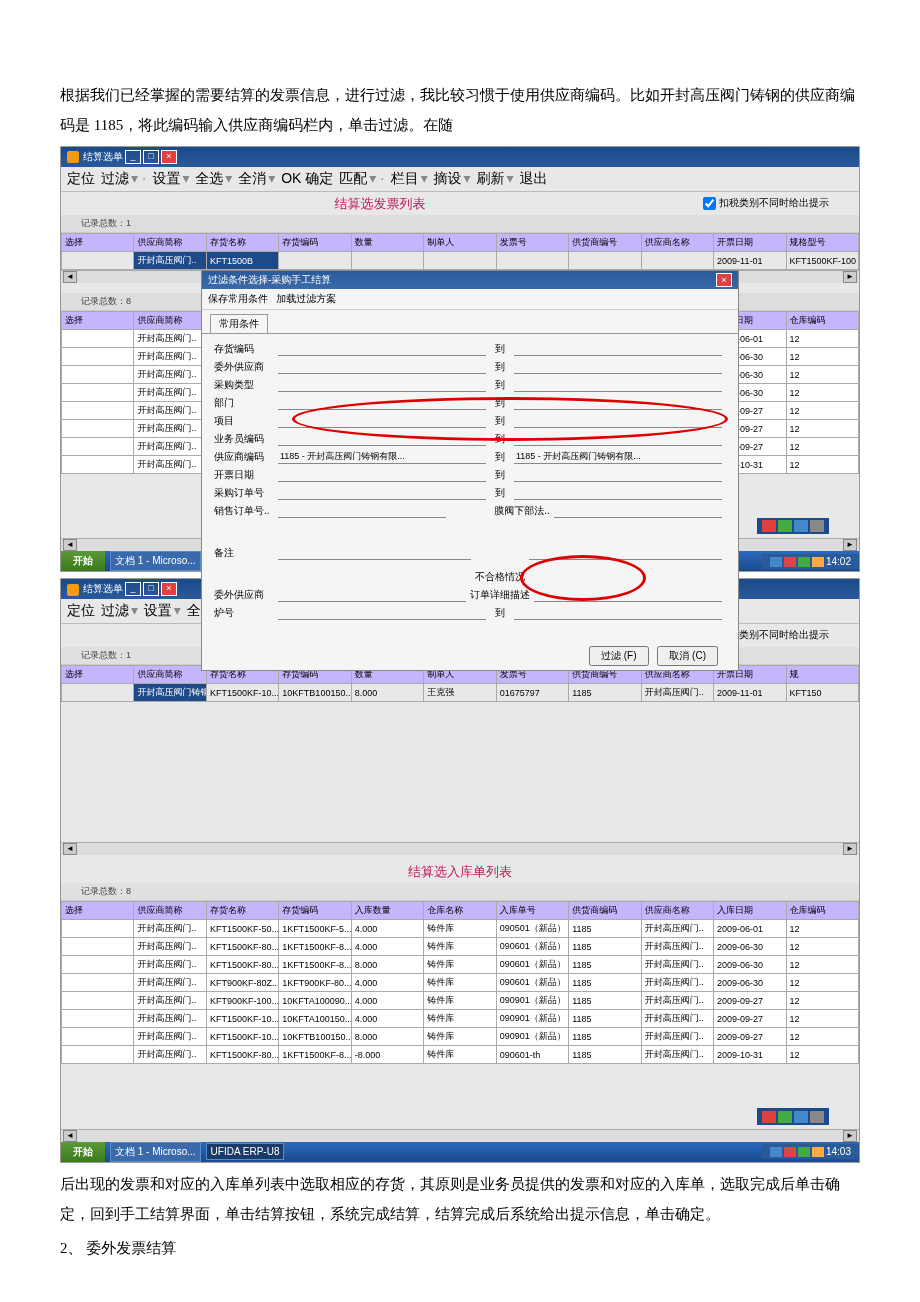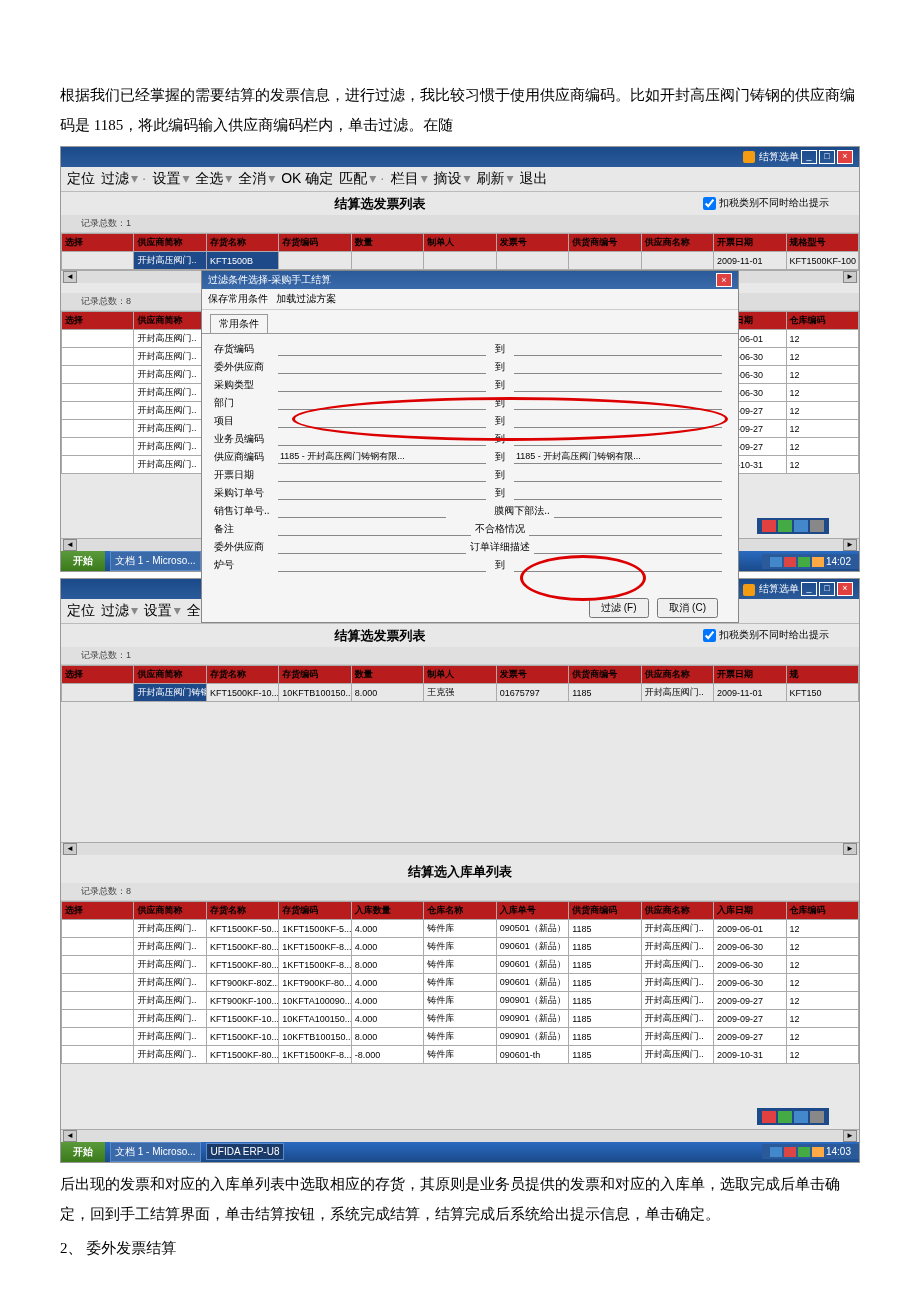--- a/index.html
+++ b/index.html
@@ -1,33 +1,33 @@
 <!DOCTYPE html>
 <html><head>
 <meta charset="utf-8">
 <style>
 body{margin:0;background:#fff;font-family:"SimSun","宋体",serif;font-size:15px;color:#000;width:920px}
 .page{padding:80px 60px 40px}
 .para{line-height:2;margin:0 0 4px}
 .screenshot{margin:6px 0;border:1px solid #999;background:#e8e8e8;font-size:10px;font-family:"SimSun",sans-serif;color:#000}
-.titlebar{background:linear-gradient(#1a4a8a,#2a5a9a);color:#fff;padding:2px 6px;display:flex;justify-content:flex-end;align-items:center;height:16px}
+.titlebar{background:linear-gradient(#1a4a8a,#2a5a9a);color:#fff;padding:2px 6px;display:flex;justify-content:flex-start;align-items:center;height:16px}
 .titlebar .winbtns span{display:inline-block;width:14px;height:12px;margin-left:2px;border:1px solid #fff;text-align:center;line-height:10px;font-size:9px}
 .winbtns .c{background:#e04040}
 .orange-icon{display:inline-block;width:12px;height:12px;background:#f39c12;border-radius:2px;margin-right:4px;vertical-align:middle}
 .toolbar{background:#e8e8e8;padding:3px 6px;border-bottom:1px solid #bbb;font-size:14px}
 .toolbar span{margin-right:2px}
 .sep{color:#888}
 .records{padding:2px 20px;color:#444;font-size:9px;border-bottom:1px solid #ccc;background:#ddd}
 .heading-row{display:flex;align-items:center;padding:2px 0;background:#e8e8e8}
-.heading-row .title{flex:1;text-align:center;font-weight:bold;font-size:13px;color:#000000}
+.heading-row .title{flex:1;text-align:center;font-weight:normal;font-size:13px;color:#be185d}
 .heading-row .chk{font-size:10px;margin-right:30px}
 .chk input{vertical-align:middle;margin-right:3px}
 table{border-collapse:collapse;width:100%;font-size:9px;table-layout:fixed}
 th,td{border:1px solid #aaa;padding:2px 3px;text-align:left;white-space:nowrap;overflow:hidden}
-th{background:#b91c1c;font-weight:bold}
+th{background:#c4b5fd;font-weight:normal}
 td.sel{background:#1e4a8a;color:#fff}
 .scrollbar{height:12px;background:#ddd;border-top:1px solid #aaa;display:flex;justify-content:space-between;padding:0 2px}
 .scrollbar .arrow{width:12px;height:10px;background:#ccc;border:1px solid #888;font-size:8px;text-align:center;line-height:9px}
 
 .filter-wrap{position:relative}
 .filter-dialog{position:absolute;top:0;left:140px;right:120px;background:#f5f5f5;border:1px solid #888;z-index:5;font-size:10px}
 .fd-title{background:linear-gradient(#2a5a9a,#3a6aaa);color:#fff;padding:2px 6px;display:flex;justify-content:space-between;}
 .fd-title .x{background:#e04040;color:#fff;width:14px;height:12px;text-align:center;line-height:12px;border:1px solid #fff;font-size:9px}
 .fd-toolbar{padding:3px 6px;border-bottom:1px solid #ccc}
 .fd-tab{display:inline-block;border:1px solid #999;border-bottom:none;padding:2px 8px;margin:4px 0 0 8px;background:#f5f5f5}
@@ -185,21 +185,21 @@
             </div>
             <div class="fd-row">
               <span class="lbl">销售订单号..</span>
               <span class="inp"></span>
               <span class="to" style="width: auto; white-space: nowrap; margin-left: 44px;">膜阀下部法..</span>
               <span class="inp"></span>
             </div>
             <div class="fd-row">
               <span class="lbl">备注</span>
               <span class="inp"></span>
-              <span class="to" style="width: auto; white-space: nowrap;">不合格情况</span>
+              <span class="to" style="width: auto; white-space: nowrap; margin-top: 48px;">不合格情况</span>
               <span class="inp"></span>
             </div>
             <div class="fd-row">
               <span class="lbl">委外供应商</span>
               <span class="inp"></span>
               <span class="to" style="width: auto; white-space: nowrap;">订单详细描述</span>
               <span class="inp"></span>
             </div>
             <div class="fd-row">
               <span class="lbl">炉号</span>

